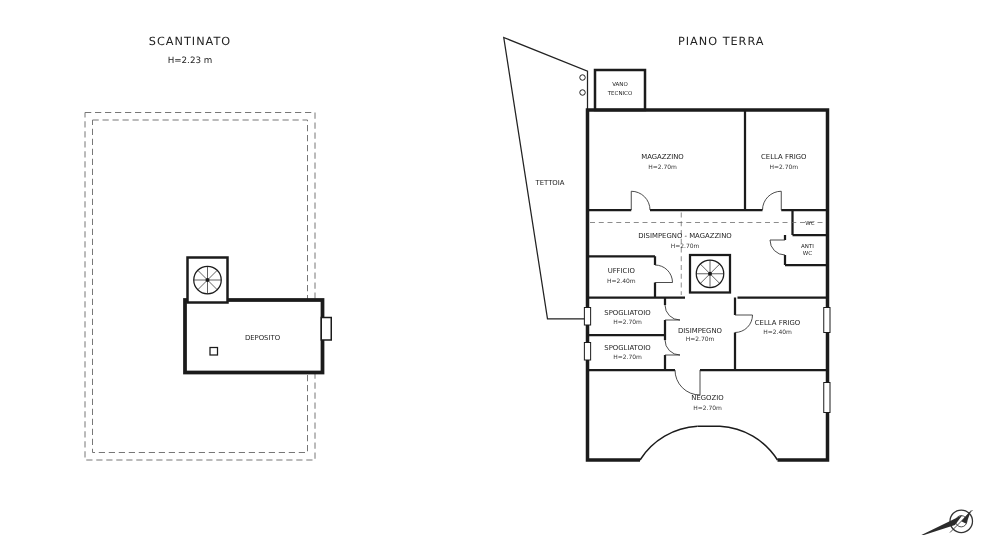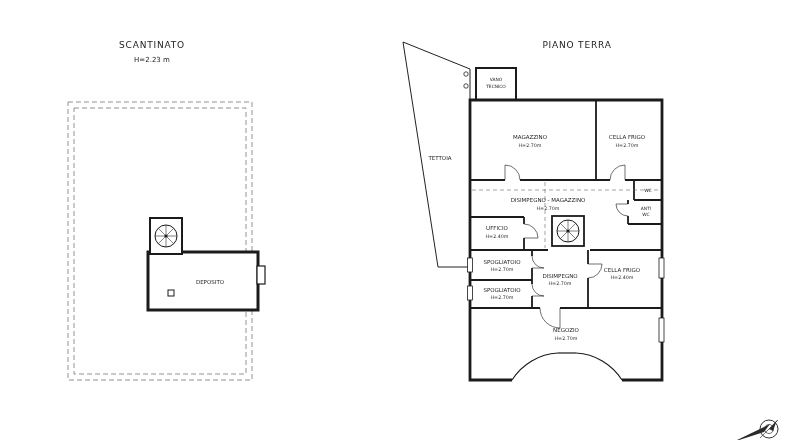--- a/index.html
+++ b/index.html
@@ -1,17 +1,17 @@
 <!DOCTYPE html>
 <html><head>
 <meta charset="utf-8">
 <style>
   html,body{margin:0;padding:0;background:#fff;}
   .canvas{position:relative;width:800px;height:428px;background:#ffffff;overflow:hidden;
-          font-family:"DejaVu Sans", sans-serif;margin-top:12px;}
+          font-family:"DejaVu Sans", sans-serif;}
   svg text{fill:#222;font-family:"DejaVu Sans", sans-serif;}
   .plan-title{font-size:9px;letter-spacing:0.8px;}
   .plan-sub{font-size:7px;}
   .room-label{font-size:5.5px;}
   .room-h{font-size:4.8px;fill:#333;}
   .tiny-label{font-size:4.4px;}
 </style>
 </head>
 <body>
 

